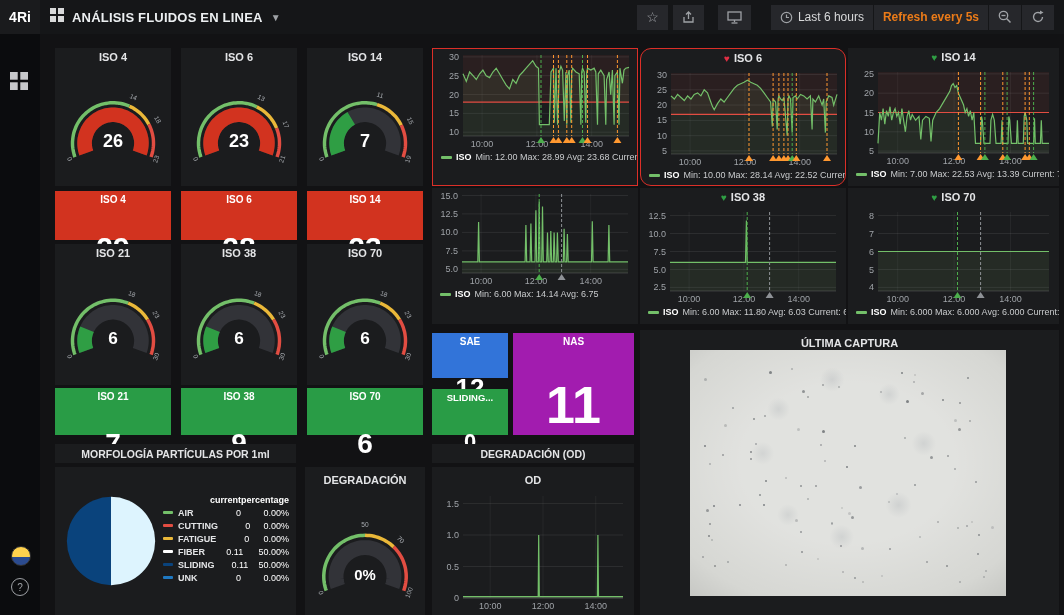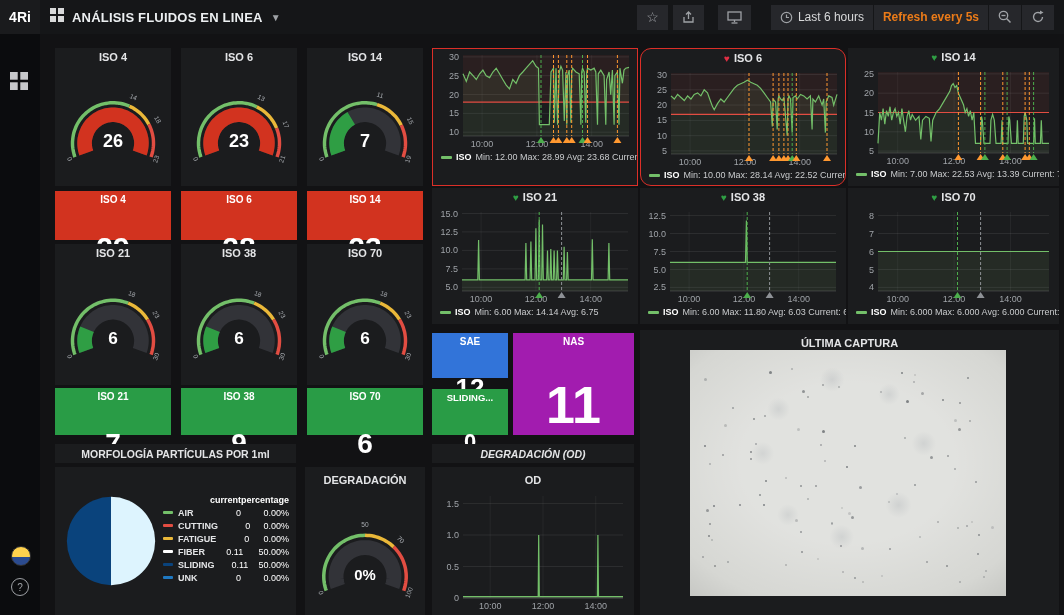--- a/index.html
+++ b/index.html
@@ -313,21 +313,20 @@
           <polygon points="169.1,93 177.1,93 173.1,87" fill="#ff9830"></polygon>
           <line x1="177.3" y1="5" x2="177.3" y2="86" stroke="#ff9830" stroke-width="1" stroke-dasharray="3,2"></line>
           <polygon points="173.3,93 181.3,93 177.3,87" fill="#ff9830"></polygon>
           <line x1="181.6" y1="5" x2="181.6" y2="86" stroke="#4cae4c" stroke-width="1" stroke-dasharray="3,2"></line>
           <polygon points="177.6,93 185.6,93 181.6,87" fill="#4cae4c"></polygon>
           <line x1="26" y1="86" x2="197" y2="86" stroke="rgba(255,255,255,0.15)"></line>
         </svg>
         <div class="plegend"><span class="lswatch"></span><b>ISO</b><span>Min: 7.00 Max: 22.53 Avg: 13.39 Current: 7.00</span></div>
       </div>
       <div class="panel" style="left: 432px; top: 188px; width: 206px; height: 136px;">
-        <div class="ptitle"><span class="heart" style="color: rgb(47, 158, 68);">♥</span><span>ISO 21</span></div>
         <svg width="198" height="99" style="display: block; margin: 1px 4px 0px;">
           <line x1="26" y1="80.3" x2="192" y2="80.3" stroke="rgba(255,255,255,0.08)" stroke-width="1"></line>
           <text x="22" y="83.3" fill="#9fa3a8" font-size="9" text-anchor="end">5.0</text>
           <line x1="26" y1="61.9" x2="192" y2="61.9" stroke="rgba(255,255,255,0.08)" stroke-width="1"></line>
           <text x="22" y="64.9" fill="#9fa3a8" font-size="9" text-anchor="end">7.5</text>
           <line x1="26" y1="43.4" x2="192" y2="43.4" stroke="rgba(255,255,255,0.08)" stroke-width="1"></line>
           <text x="22" y="46.4" fill="#9fa3a8" font-size="9" text-anchor="end">10.0</text>
           <line x1="26" y1="24.9" x2="192" y2="24.9" stroke="rgba(255,255,255,0.08)" stroke-width="1"></line>
           <text x="22" y="27.9" fill="#9fa3a8" font-size="9" text-anchor="end">12.5</text>
           <line x1="26" y1="6.5" x2="192" y2="6.5" stroke="rgba(255,255,255,0.08)" stroke-width="1"></line>
@@ -481,21 +480,21 @@
       </div>
       <div class="panel stat" style="left: 432px; top: 389px; width: 76px; height: 46px; background: rgb(41, 156, 70);">
         <div class="stitle" style="font-size: 9.5px;">SLIDING...</div>
         <div class="svalue" style="font-size: 22px;">0</div>
       </div>
       <div class="panel stat" style="left: 513px; top: 333px; width: 121px; height: 102px; background: #a21caf;">
         <div class="stitle" style="font-size: 10px;">NAS</div>
         <div class="svalue" style="font-size: 52px;">11</div>
       </div>
       <div class="secthdr" style="left: 55px; top: 444px; width: 241px; height: 19px;">MORFOLOGÍA PARTÍCULAS POR 1ml</div>
-      <div class="secthdr" style="left: 432px; top: 444px; width: 202px; height: 19px; font-style: italic;">DEGRADACIÓN (OD)</div>
+      <div class="secthdr" style="left: 432px; top: 444px; width: 202px; height: 19px;">DEGRADACIÓN (OD)</div>
       <div class="panel" style="left: 640px; top: 330px; width: 419px; height: 285px;">
         <div class="ptitle" style="margin-top: 4px;">ÚLTIMA CAPTURA</div>
         <div class="micro" style="left: 50px; top: 20px; width: 316px; height: 246px; position: absolute;">
           <i style="position: absolute; left: 81.3%; top: 42.6%; width: 2px; height: 2px; border-radius: 50%; background: rgba(45, 50, 58, 0.4);"></i>
           <i style="position: absolute; left: 49.5%; top: 47%; width: 2px; height: 2px; border-radius: 50%; background: rgba(45, 50, 58, 0.55);"></i>
           <i style="position: absolute; left: 48%; top: 89.9%; width: 2px; height: 2px; border-radius: 50%; background: rgba(45, 50, 58, 0.26);"></i>
           <i style="position: absolute; left: 35.1%; top: 81.9%; width: 2px; height: 2px; border-radius: 50%; background: rgba(45, 50, 58, 0.46);"></i>
           <i style="position: absolute; left: 85.2%; top: 21.3%; width: 2px; height: 2px; border-radius: 50%; background: rgba(45, 50, 58, 0.43);"></i>
           <i style="position: absolute; left: 88.2%; top: 28.6%; width: 2px; height: 2px; border-radius: 50%; background: rgba(45, 50, 58, 0.32);"></i>
           <i style="position: absolute; left: 6%; top: 70.5%; width: 2px; height: 2px; border-radius: 50%; background: rgba(45, 50, 58, 0.43);"></i>

